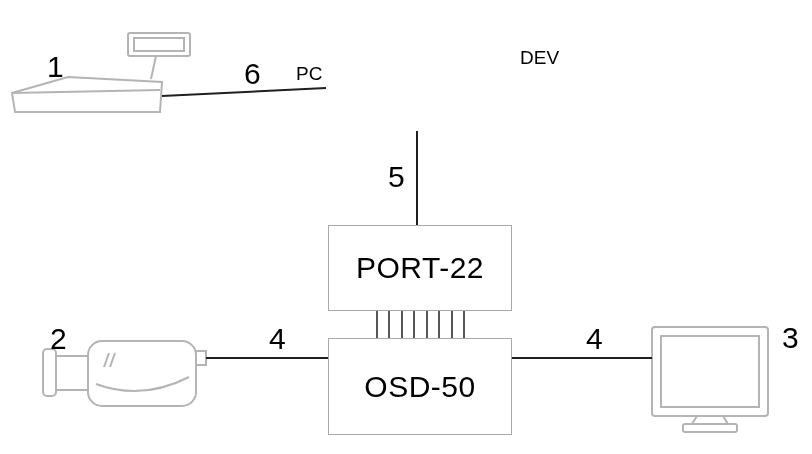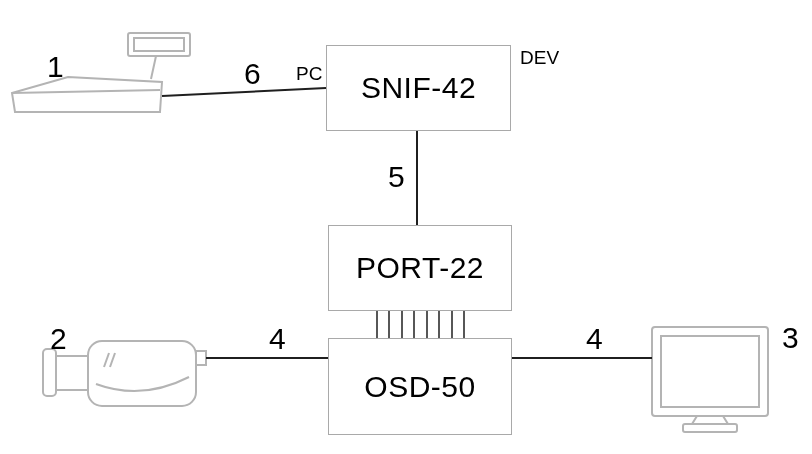--- a/index.html
+++ b/index.html
@@ -72,23 +72,20 @@
       <line x1="389" y1="311" x2="389" y2="338"></line>
       <line x1="402" y1="311" x2="402" y2="338"></line>
       <line x1="414" y1="311" x2="414" y2="338"></line>
       <line x1="427" y1="311" x2="427" y2="338"></line>
       <line x1="439" y1="311" x2="439" y2="338"></line>
       <line x1="452" y1="311" x2="452" y2="338"></line>
       <line x1="464" y1="311" x2="464" y2="338"></line>
     </g>
   </svg>
 
-  <div class="node node-snif">
-    <span>SNIF-42</span>
-  </div>
   <div class="node node-port">
     <span>PORT-22</span>
   </div>
   <div class="node node-osd">
     <span>OSD-50</span>
   </div>
 
   <div class="lbl lbl-1">1</div>
   <div class="lbl lbl-2">2</div>
   <div class="lbl lbl-3">3</div>

